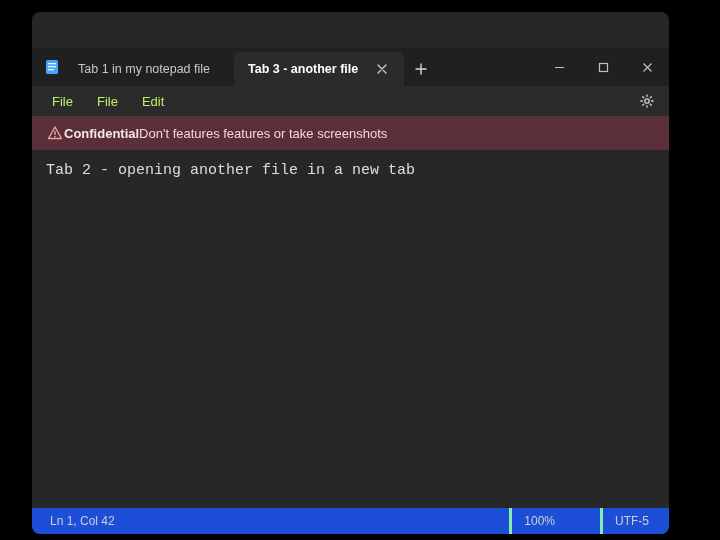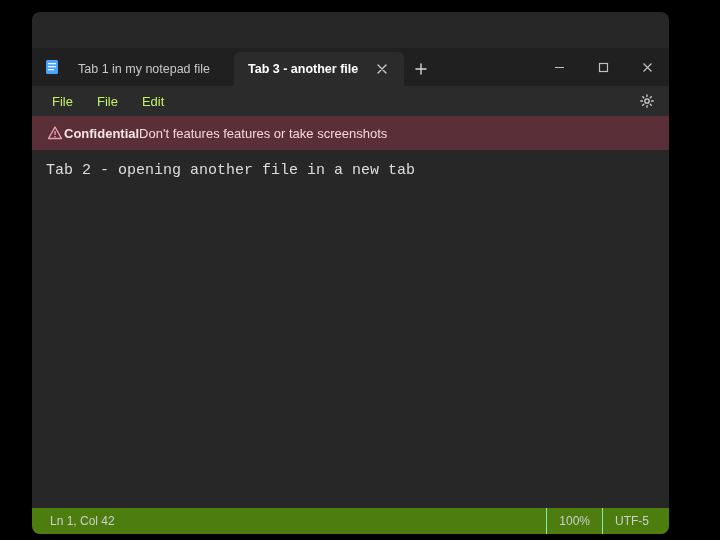--- a/index.html
+++ b/index.html
@@ -84,30 +84,31 @@
     background: #272727;
     padding: 12px 14px;
     font-family: Consolas, "Courier New", monospace;
     font-size: 15px;
     color: #dddddd;
     white-space: pre;
     cursor: text;
     overflow: auto;
   }
   .statusbar {
-    height: 26px; background: #4d7c0f;
+    height: 26px; background: #1d4ed8;
     display: flex; align-items: center;
     font-size: 12px; color: #cfcfcf;
     padding: 0 8px;
+    gap: 33px;
   }
   .status-seg {
     padding: 0 12px;
     height: 100%;
     display: flex; align-items: center;
-    border-left: 1px solid #86efac;
+    border-left: 3px solid #86efac;
     cursor: pointer;
   }
   .status-seg:first-child { border-left: none; padding-left: 10px; }
   .status-spacer { flex: 1; }
   svg { display: block; }
 </style>
 </head>
 <body>
 
 <div class="window">

